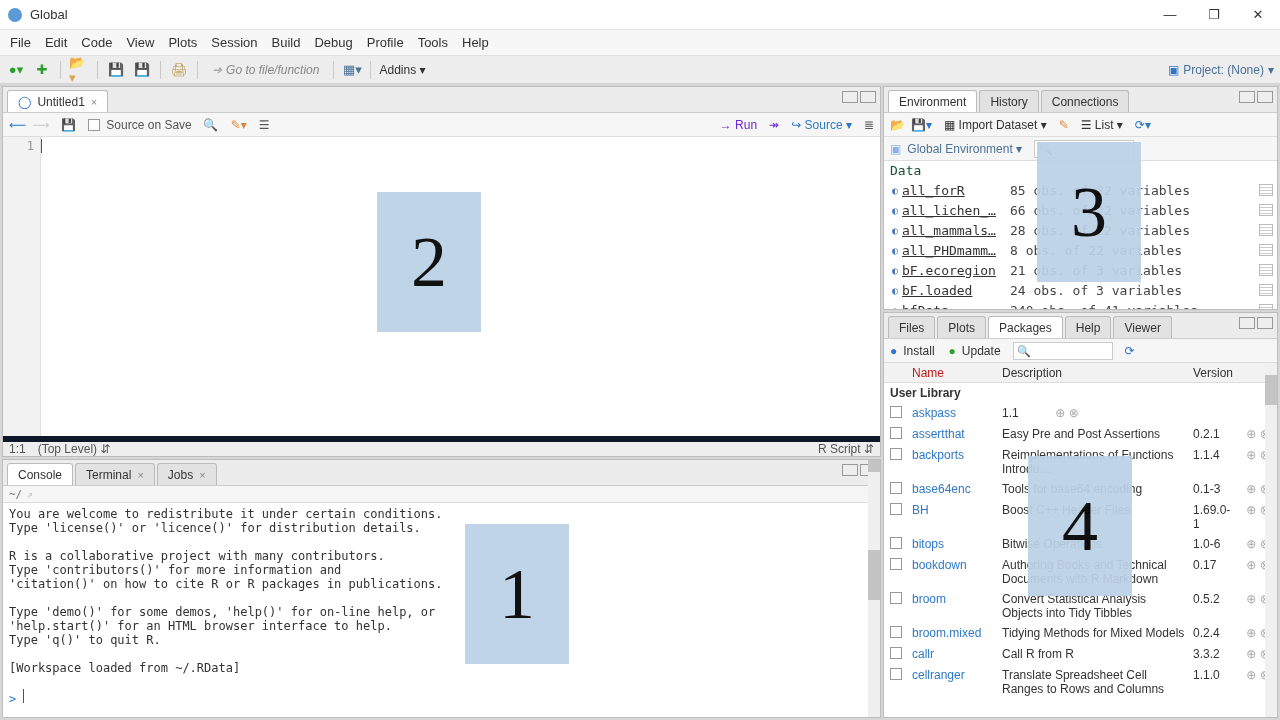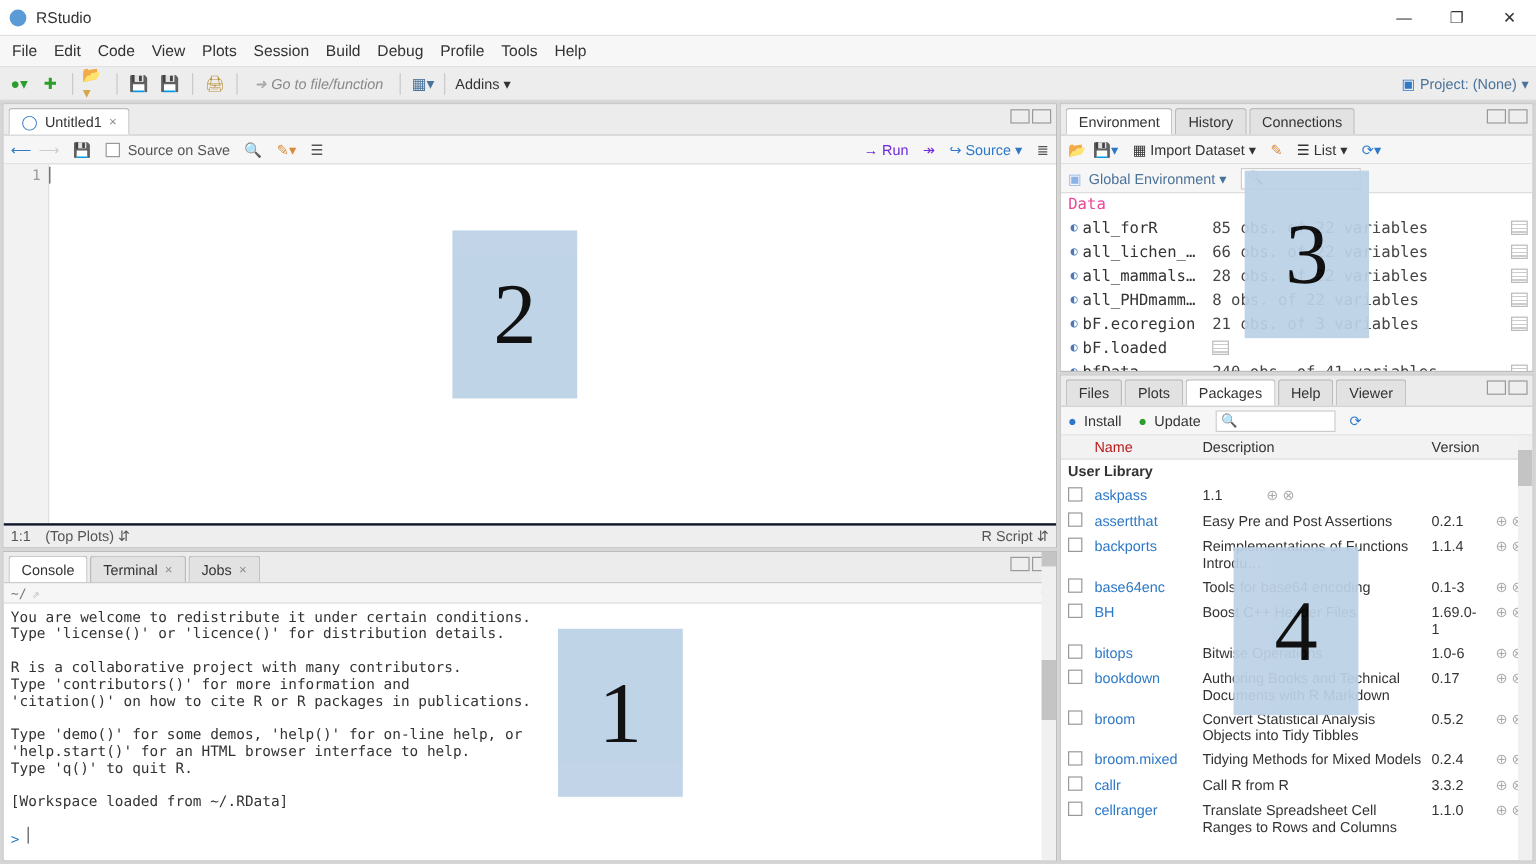--- a/index.html
+++ b/index.html
@@ -35,35 +35,35 @@
   .subtoolbar { height:24px; border-bottom:1px solid #ddd; background:#f6f6f6; display:flex; align-items:center; padding:0 6px; gap:6px; font-size:12px; color:#555; }
   .subtoolbar .spacer { flex:1; }
   .chk { width:12px; height:12px; background:#fff; border:1px solid #999; display:inline-block;}
   .greenarrow { color:#6d28d9; }
   .bluearrow { color:#2d79c7; }
 
   .gutter { width:38px; background:#f2f2f2; border-right:1px solid #e0e0e0; text-align:right; padding-right:6px; color:#999; font-family:"Lucida Console","Consolas",monospace; font-size:12px; padding-top:2px;}
   .editor { display:flex; flex:1; overflow:hidden;}
   .editorbody { flex:1; font-family:"Lucida Console","Consolas",monospace; font-size:12px; padding-top:2px; position:relative;}
 
-  .statusbar { height:20px; background:#eee; border-top:2px solid #0f172a; display:flex; align-items:center; font-size:12px; padding:0 6px; color:#555;}
+  .statusbar { height:20px; background:#eee; border-top:6px solid #0f172a; display:flex; align-items:center; font-size:12px; padding:0 6px; color:#555;}
   .statusbar .spacer{flex:1;}
 
   .consolehdr { height:17px; background:#f6f6f6; border-bottom:1px solid #ddd; display:flex; align-items:center; padding:0 6px; font-size:11px; color:#777; font-family:"Lucida Console",monospace;}
   .console { flex:1; overflow-y:auto; padding:4px 6px; font-family:"Lucida Console","Consolas",monospace; font-size:12px; color:#333; white-space:pre-wrap;}
 
   .envhdr { height:24px; border-bottom:1px solid #ddd; background:#f6f6f6; display:flex; align-items:center; padding:0 6px; gap:6px; font-size:12px; }
   .search { border:1px solid #ccc; height:18px; width:100px; padding:0 4px; font-size:11px; }
   .envscope { height:24px; border-bottom:1px solid #ddd; background:#f6f6f6; display:flex; align-items:center; padding:0 6px; gap:6px; font-size:12px; color:#4b7299;}
 
   .envtable { flex:1; overflow:auto; font-family:"Lucida Console","Consolas",monospace; font-size:13px;}
-  .envsection { padding:2px 6px; color:#ec4899; }
+  .envsection { padding:2px 6px; color:#14532d; }
   .envrow { display:flex; align-items:center; padding:1px 4px; height:20px; }
   .envrow .eicon { width:14px; text-align:center; color:#4a78b6; font-size:10px; }
-  .envrow .ename { width:108px; overflow:hidden; text-overflow:ellipsis; white-space:nowrap; }
+  .envrow .ename { width:108px; overflow:hidden; text-overflow:ellipsis; white-space:nowrap;text-decoration:underline; }
   .envrow .edesc { flex:1; color:#444; white-space:nowrap; overflow:hidden; text-overflow:ellipsis; }
   .envrow .egrid { width:14px; height:12px; border:1px solid #bbb; background:repeating-linear-gradient(#fff,#fff 2px,#ccc 2px,#ccc 3px);}
 
   .pkgtable { flex:1; overflow:auto; font-size:12px; }
   .pkghdr { display:flex; border-bottom:1px solid #ddd; background:#f2f2f2; height:20px; align-items:center; }
   .pkghdr > div, .pkgrow > div { padding:0 4px; }
   .pcol-chk{width:24px;text-align:center;}
   .pcol-name{width:90px; color:#2d79c7;}
   .pcol-desc{flex:1;}
   .pcol-ver{width:50px;}
@@ -73,21 +73,21 @@
 
   .overlay { position:absolute; background:#bcd1e6; opacity:0.93; display:flex; align-items:center; justify-content:center; font-size:72px; font-family:"Times New Roman",serif; color:#000; z-index:5;}
   .scrollbar-v { position:absolute; right:0; top:0; bottom:0; width:12px; background:#f0f0f0;}
   .scrollbar-v .thumb{ position:absolute; left:0; right:0; background:#c4c4c4;}
 </style>
 </head>
 <body>
 
 <div class="titlebar">
   <div class="app-icon"></div>
-  <div class="title">RStudio</div>
+  <div class="title">Global</div>
   <div class="winbtn">—</div>
   <div class="winbtn">❐</div>
   <div class="winbtn">✕</div>
 </div>
 
 <div class="menubar">
   <span>File</span>
   <span>Edit</span>
   <span>Code</span>
   <span>View</span>
@@ -169,21 +169,21 @@
         <div class="gutter"><span>1</span></div>
         <div class="editorbody">
           <span style="border-left:1px solid #555; height:14px;display:inline-block"></span>
           <div class="overlay" style="left:336px; top:55px; width:104px; height:140px;">
               <span>2</span>
             </div>
         </div>
       </div>
       <div class="statusbar">
         <span>1:1</span>
-        <span style="margin-left:12px"><span>(Top Plots)</span> ⇵</span>
+        <span style="margin-left:12px"><span>(Top Level)</span> ⇵</span>
         <div class="spacer"></div>
         <span><span>R Script</span> ⇵</span>
       </div>
     </div>
 
     <div class="pane" style="flex:0.82">
       <div class="tabrow">
         <div class="tab">
             <span>Console</span>
           </div>
@@ -295,20 +295,21 @@
           </div>
           <div class="envrow">
             <span class="eicon">◐</span>
             <span class="ename">bF.ecoregion</span>
             <span class="edesc">21 obs. of 3 variables</span>
             <span class="egrid"></span>
           </div>
           <div class="envrow">
             <span class="eicon">◐</span>
             <span class="ename">bF.loaded</span>
+            <span class="edesc">24 obs. of 3 variables</span>
             <span class="egrid"></span>
           </div>
           <div class="envrow">
             <span class="eicon">◐</span>
             <span class="ename">bfData</span>
             <span class="edesc">240 obs. of 41 variables</span>
             <span class="egrid"></span>
           </div>
         </div>
       <div class="overlay" style="left:153px; top:55px; width:104px; height:140px;">

